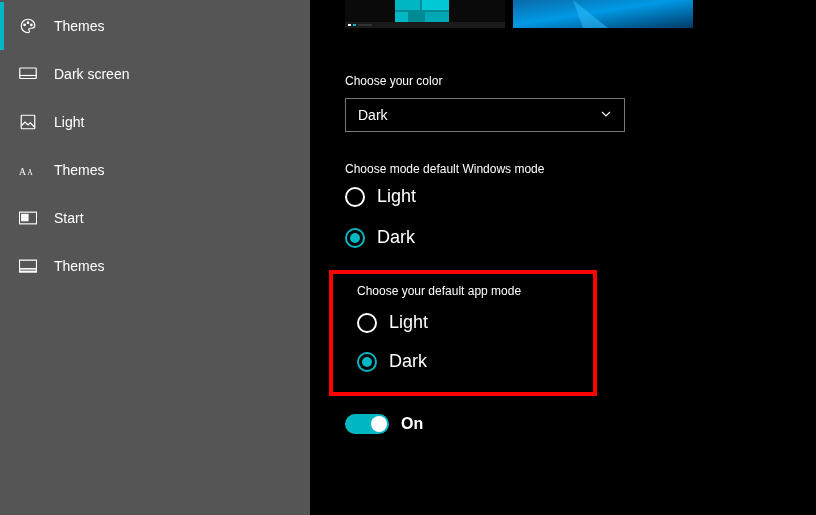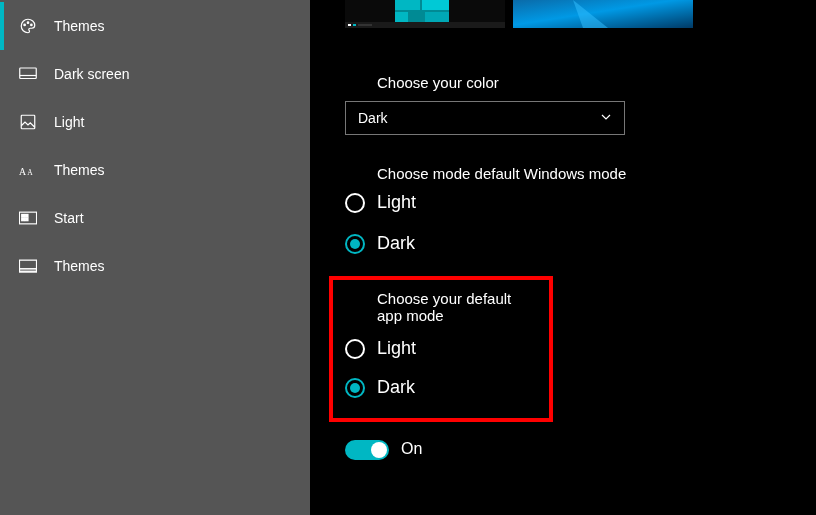--- a/index.html
+++ b/index.html
@@ -55,24 +55,23 @@
     gap: 8px;
     margin-bottom: 46px;
     margin-top: 0;
   }
   .preview-tile {
     height: 28px;
   }
   .tile-a { width: 160px; position: relative; }
   .tile-b { width: 180px; }
   .section-label {
-    font-size: 15px;
+    font-size: 12px;
     margin-bottom: 10px;
     color: #fff;
-    margin-left: 32px;
   }
   .dropdown {
     width: 280px;
     height: 34px;
     border: 1px solid #777;
     background: #000;
     display: flex;
     align-items: center;
     justify-content: space-between;
     padding: 0 12px;
@@ -102,30 +101,32 @@
   .radio.checked::after {
     content: "";
     width: 10px; height: 10px;
     background: #00b7c3;
     border-radius: 50%;
   }
   .radio-label { font-size: 18px; }
   .group { margin-bottom: 22px; }
   .highlight-box {
     border: 4px solid #ff0000;
-    padding: 10px 12px 2px 12px;
+    padding: 10px 12px 2px 24px;
     margin-left: -16px;
-    width: 224px;
+    width: 268px;
     margin-bottom: 18px;
   }
   .highlight-box .section-label { margin-bottom: 14px; }
   .highlight-box .radio-row { margin-bottom: 18px; }
   .toggle-row {
     display: flex;
+    align-items: center;
     margin-top: 8px;
+    font-weight: bold;
   }
   .toggle {
     width: 44px; height: 20px;
     background: #00b7c3;
     border-radius: 10px;
     position: relative;
     margin-right: 12px;
     cursor: pointer;
   }
   .toggle::after {

